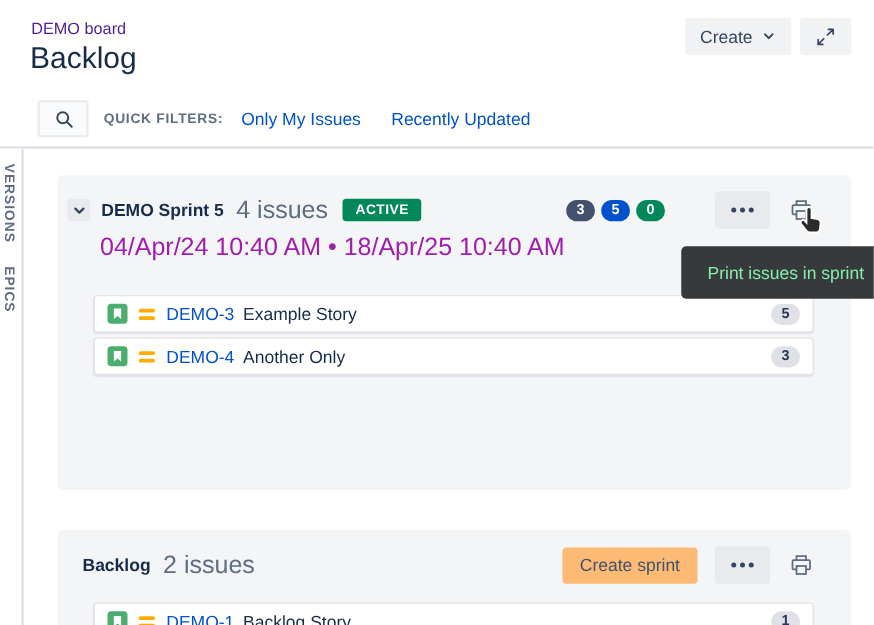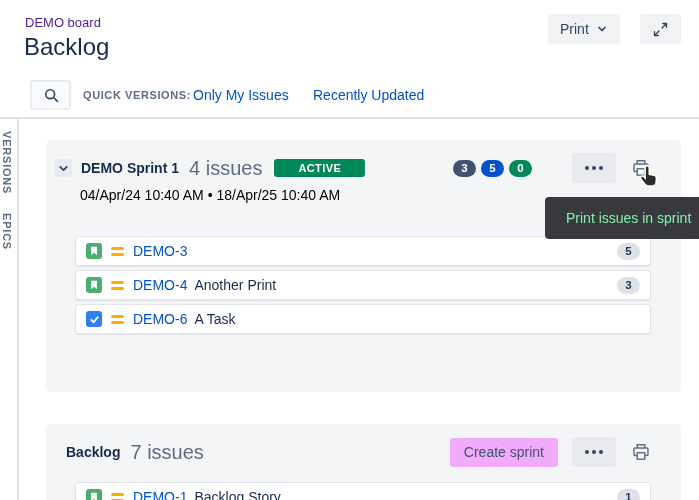--- a/index.html
+++ b/index.html
@@ -52,37 +52,37 @@
   .backlog-panel { top:424px; height:120px; }
 
   .section-header { position:absolute; left:8px; right:28px; top:13px; height:30px;
     display:flex; align-items:center; }
   .collapse-btn { width:18px; height:18px; border:none; border-radius:3px; background:#E9EAEE;
     display:flex; align-items:center; justify-content:center; cursor:pointer; margin-right:9px; flex:none; }
   .sec-name { font-size:14px; font-weight:bold; color:#172B4D; }
   .backlog-panel .sec-name { margin-left:12px; }
   .issue-count { font-size:20px; color:#5E6C84; margin-left:10px; }
   .active-badge { margin-left:12px; background:#00875A; color:#fff; font-size:11px; font-weight:bold;
-    letter-spacing:.4px; padding:3px 24px; border-radius:3px; }
+    letter-spacing:.4px; padding:3px 10px; border-radius:3px; }
   .spacer { flex:1; }
   .stat-pill { width:23px; height:17px; border-radius:9px; color:#fff; font-size:11.5px; font-weight:bold;
     display:flex; align-items:center; justify-content:center; margin-left:5px; flex:none; }
   .stat-pill.p0 { background:#42526E; margin-left:0; }
   .stat-pill.p1 { background:#0052CC; }
   .stat-pill.p2 { background:#00875A; }
   .more-btn { margin-left:40px; width:44px; height:30px; border:none; border-radius:3px; background:#E9EAEE;
     display:flex; align-items:center; justify-content:center; gap:3px; cursor:pointer; flex:none; }
   .backlog-panel .more-btn { margin-left:14px; }
   .more-btn i { width:4px; height:4px; border-radius:50%; background:#344563; }
   .print-btn { margin-left:13px; width:24px; height:24px; border:none; background:transparent;
     display:flex; align-items:center; justify-content:center; cursor:pointer; flex:none; }
-  .create-btn { height:29px; padding:0 14px; border:none; border-radius:3px; background:#f0abfc;
+  .create-btn { height:29px; padding:0 14px; border:none; border-radius:3px; background:#fdba74;
     color:#42526E; font-size:14px; cursor:pointer; font-family:"Liberation Sans",sans-serif; flex:none; }
 
-  .dates { position:absolute; left:34px; top:47px; font-size:14px; color:#000000; }
+  .dates { position:absolute; left:34px; top:47px; font-size:20px; color:#a21caf; }
 
   .rows { position:absolute; left:29px; width:576px; }
   .sprint-panel .rows { top:96px; }
   .backlog-panel .rows { top:58px; }
   .issue-row { height:30px; margin-bottom:4px; background:#fff; border:1px solid #E2E4E9; border-radius:3px;
     box-shadow:0 1px 1px rgba(9,30,66,.08); display:flex; align-items:center; padding:0 10px; gap:7px; cursor:pointer; }
   .type-icon { width:16px; height:16px; border-radius:3px; display:flex; align-items:center; justify-content:center; flex:none; }
   .type-icon.story { background:#4BAD6E; }
   .type-icon.bug { background:#E5493A; }
   .type-icon.task { background:#2F80ED; }
@@ -98,56 +98,56 @@
     padding:13px 21px; border-radius:4px; white-space:nowrap; z-index:50; }
   .cursor { left:638px; top:164px; z-index:60; pointer-events:none; }
 </style>
 </head>
 <body>
 
 <div class="abs breadcrumb">DEMO board</div>
 <h1 class="abs page-title">Backlog</h1>
 
 <button class="abs board-btn">
-  <span>Print</span>
+  <span>Create</span>
   <svg width="12" height="12" viewBox="0 0 16 16" fill="none" stroke="#344563" stroke-width="2.2" stroke-linecap="round" stroke-linejoin="round">
       <path d="M4 6l4 4 4-4"></path>
     </svg>
 </button>
 <button class="abs expand-btn">
   <svg width="15" height="15" viewBox="0 0 20 20" fill="none" stroke="#344563" stroke-width="1.8" stroke-linecap="round" stroke-linejoin="round">
       <path d="M12 8l6-6M13 2h5v5M8 12l-6 6M7 18H2v-5"></path>
     </svg>
 </button>
 
 <button class="abs search-btn">
   <svg width="16" height="16" viewBox="0 0 20 20" fill="none" stroke="#344563" stroke-width="2" stroke-linecap="round">
       <circle cx="9" cy="9" r="5.5"></circle>
       <path d="M13.5 13.5L18 18"></path>
     </svg>
 </button>
-<span class="abs qf-label">QUICK VERSIONS:</span>
+<span class="abs qf-label">QUICK FILTERS:</span>
 <a class="abs qf-link l1">Only My Issues</a>
 <a class="abs qf-link l2">Recently Updated</a>
 
 <div class="abs divider"></div>
 
 <div class="abs sidebar">
   <span class="vlabel v1">VERSIONS</span>
   <span class="vlabel v2">EPICS</span>
 </div>
 
 <section class="panel sprint-panel">
   <div class="section-header">
     <button class="collapse-btn">
       <svg width="13" height="13" viewBox="0 0 16 16" fill="none" stroke="#344563" stroke-width="2.2" stroke-linecap="round" stroke-linejoin="round">
           <path d="M4 6l4 4 4-4"></path>
         </svg>
     </button>
-    <span class="sec-name">DEMO Sprint 1</span>
+    <span class="sec-name">DEMO Sprint 5</span>
     <span class="issue-count">4 issues</span>
     <span class="active-badge">ACTIVE</span>
     <span class="spacer"></span>
     <span class="stat-pill p0">3</span>
     <span class="stat-pill p1">5</span>
     <span class="stat-pill p2">0</span>
     <button class="more-btn">
       <span style="display:flex;gap:3px">
           <i></i>
           <i></i>
@@ -169,66 +169,53 @@
       <span class="type-icon story">
           <svg width="10" height="10" viewBox="0 0 12 12">
             <path d="M2.5 1h7v10L6 8.2 2.5 11z" fill="#fff"></path>
           </svg>
         </span>
       <span class="prio">
           <i></i>
           <i></i>
         </span>
       <a class="key">DEMO-3</a>
+      <span class="summary">Example Story</span>
       <span class="spacer"></span>
       <span class="estimate">5</span>
     </div>
     <div class="issue-row">
       <span class="type-icon story">
           <svg width="10" height="10" viewBox="0 0 12 12">
             <path d="M2.5 1h7v10L6 8.2 2.5 11z" fill="#fff"></path>
           </svg>
         </span>
       <span class="prio">
           <i></i>
           <i></i>
         </span>
       <a class="key">DEMO-4</a>
-      <span class="summary">Another Print</span>
+      <span class="summary">Another Only</span>
       <span class="spacer"></span>
       <span class="estimate">3</span>
-    </div>
-    <div class="issue-row">
-      <span class="type-icon task">
-          <svg width="11" height="11" viewBox="0 0 12 12" fill="none" stroke="#fff" stroke-width="2" stroke-linecap="round" stroke-linejoin="round">
-            <path d="M2.5 6.5l2.5 2.5 4.5-5.5"></path>
-          </svg>
-        </span>
-      <span class="prio">
-          <i></i>
-          <i></i>
-        </span>
-      <a class="key">DEMO-6</a>
-      <span class="summary">A Task</span>
-      <span class="spacer"></span>
     </div>
   </div>
 </section>
 
 <div class="abs tooltip">Print issues in sprint</div>
 <div class="abs cursor">
   <svg width="24" height="26" viewBox="0 0 24 26">
     <path d="M9.2 1.6c1.2 0 2.1 1 2.1 2.1v6.6l4.9 1c1.4.3 2.4 1.6 2.3 3l-.4 4.3c-.2 1.9-1.8 3.4-3.7 3.4h-4.3c-1.1 0-2.2-.5-2.9-1.4l-4.3-5.3c-.7-.9-.6-2.2.3-2.9.8-.7 2-.6 2.7.2l1.2 1.3V3.7c0-1.1.9-2.1 2.1-2.1z" fill="#2b2b2b" stroke="#fff" stroke-width="1.6"></path>
   </svg>
 </div>
 
 <section class="panel backlog-panel">
   <div class="section-header">
     <span class="sec-name">Backlog</span>
-    <span class="issue-count">7 issues</span>
+    <span class="issue-count">2 issues</span>
     <span class="spacer"></span>
     <button class="create-btn">Create sprint</button>
     <button class="more-btn">
       <span style="display:flex;gap:3px">
           <i></i>
           <i></i>
           <i></i>
         </span>
     </button>
     <button class="print-btn">

